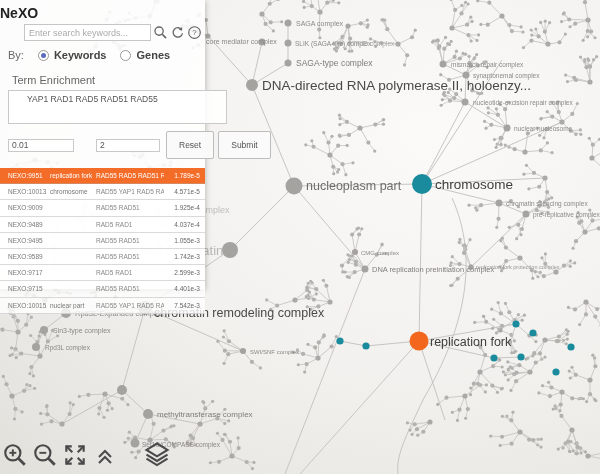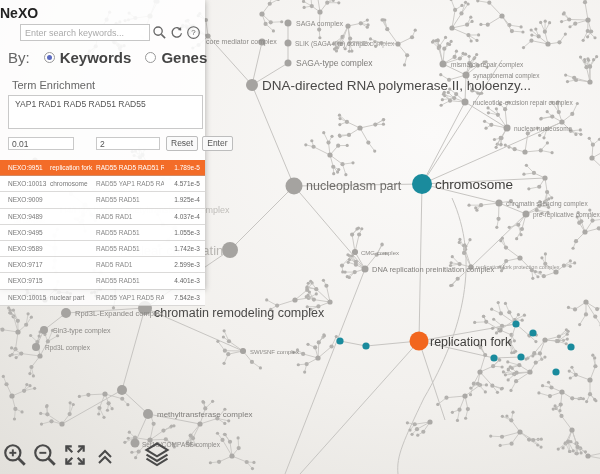--- a/index.html
+++ b/index.html
@@ -5,42 +5,42 @@
   html,body{margin:0;padding:0;}
   body{font-family:"Liberation Sans",sans-serif;background:#e9e7e3;}
   .stage{position:relative;width:600px;height:474px;overflow:hidden;
     background:radial-gradient(ellipse at 72% 28%, #fbfaf9 0%, #f2f0ed 55%, #e2e0db 100%);}
   #graph-svg{position:absolute;left:0;top:0;z-index:1;}
 
   
   .panel{position:absolute;left:0;top:0;width:205px;height:289px;z-index:5;
     background:rgba(255,255,255,0.86);box-shadow:0 1px 6px rgba(0,0,0,0.30);}
   .panel-title{font-size:14px;font-weight:bold;color:#222;padding:5px 0 3px 0;}
-  .search-row{display:flex;align-items:center;padding:0 4px 0 8px;margin-left:12px;}
+  .search-row{display:flex;align-items:center;padding:0 4px 0 24px;}
   .search-row input{width:138px;height:13px;border:1px solid #c6c6c6;background:rgba(255,255,255,0.9);
     font-size:9px;color:#555;padding:1px 4px;outline:none;}
   .search-row input::placeholder{color:#aaa;}
   .icon-btn{width:17px;height:17px;margin-left:2px;display:flex;align-items:center;justify-content:center;cursor:pointer;}
-  .by-row{display:flex;align-items:flex-start;padding:8px 8px 0 8px;font-size:15px;color:#666;}
+  .by-row{display:flex;align-items:flex-start;padding:8px 8px 0 8px;font-size:11px;color:#666;}
   .radio{display:flex;align-items:center;margin-left:14px;cursor:pointer;}
   .radio .circ{width:9px;height:9px;border:1px solid #999;border-radius:50%;background:#fff;
     display:inline-flex;align-items:center;justify-content:center;margin-right:5px;}
   .radio.sel .circ::after{content:"";width:5px;height:5px;border-radius:50%;background:#5c6bc0;display:block;}
   .radio .rlabel{color:#444;font-weight:bold;}
   .section-heading{font-size:11px;color:#666;padding:13px 8px 4px 12px;}
   .genes-box{display:block;width:181px;height:26px;margin:0 8px;border:1px solid #c9c9c9;
     background:rgba(255,255,255,0.85);font-family:"Liberation Sans",sans-serif;font-size:8.5px;
-    color:#555;padding:3px 6px;resize:none;outline:none;}
+    color:#555;padding:3px 18px;resize:none;outline:none;}
   .param-row{display:flex;align-items:center;margin:7px 8px 0 8px;}
   .param-row input{height:11px;border:1px solid #c9c9c9;background:rgba(255,255,255,0.9);
     font-size:8.5px;color:#555;padding:0 3px;outline:none;}
   .p-input1{width:58px;margin-right:22px;}
   .p-input2{width:56px;}
   .btn{font-size:8.5px;color:#555;background:rgba(250,250,250,0.95);border:1px solid #bdbdbd;
-    border-radius:2px;padding:1px 4px;margin-left:4px;cursor:pointer;height:15px;line-height:11px;}
+    border-radius:2px;padding:1px 12px;margin-left:4px;cursor:pointer;height:28px;line-height:11px;}
   .btn.reset{margin-left:6px;}
   
   .results{margin-top:9px;}
   .rrow{display:flex;align-items:center;height:15.2px;font-size:6.5px;
     background:rgba(255,255,255,0.80);border-bottom:1px solid rgba(175,173,170,0.45);cursor:pointer;}
   .rrow .c-id{width:42px;padding-left:8px;color:#777;overflow:hidden;white-space:nowrap;}
   .rrow .c-term{width:46px;color:#777;overflow:hidden;white-space:nowrap;}
   .rrow .c-genes{width:68px;color:#888;overflow:hidden;white-space:nowrap;}
   .rrow .c-pval{flex:1;text-align:right;padding-right:5px;color:#666;white-space:nowrap;}
   .rrow.hl{background:rgba(243,102,31,0.96);}
@@ -1754,21 +1754,21 @@
     </div>
 
     <div class="section-heading">Term Enrichment</div>
 
     <textarea class="genes-box" style="">YAP1 RAD1 RAD5 RAD51 RAD55</textarea>
 
     <div class="param-row">
       <input class="p-input1" type="text" value="0.01" style="">
       <input class="p-input2" type="text" value="2" style="">
       <button class="btn reset">Reset</button>
-      <button class="btn">Enter</button>
+      <button class="btn">Submit</button>
     </div>
 
     <div class="results" id="results-table">
         <div class="rrow hl">
       <span class="c-id">NEXO:9951</span>
       <span class="c-term">replication fork</span>
       <span class="c-genes">RAD55 RAD5 RAD51 RAD1</span>
       <span class="c-pval">1.789e-5</span>
     </div>
         <div class="rrow">

